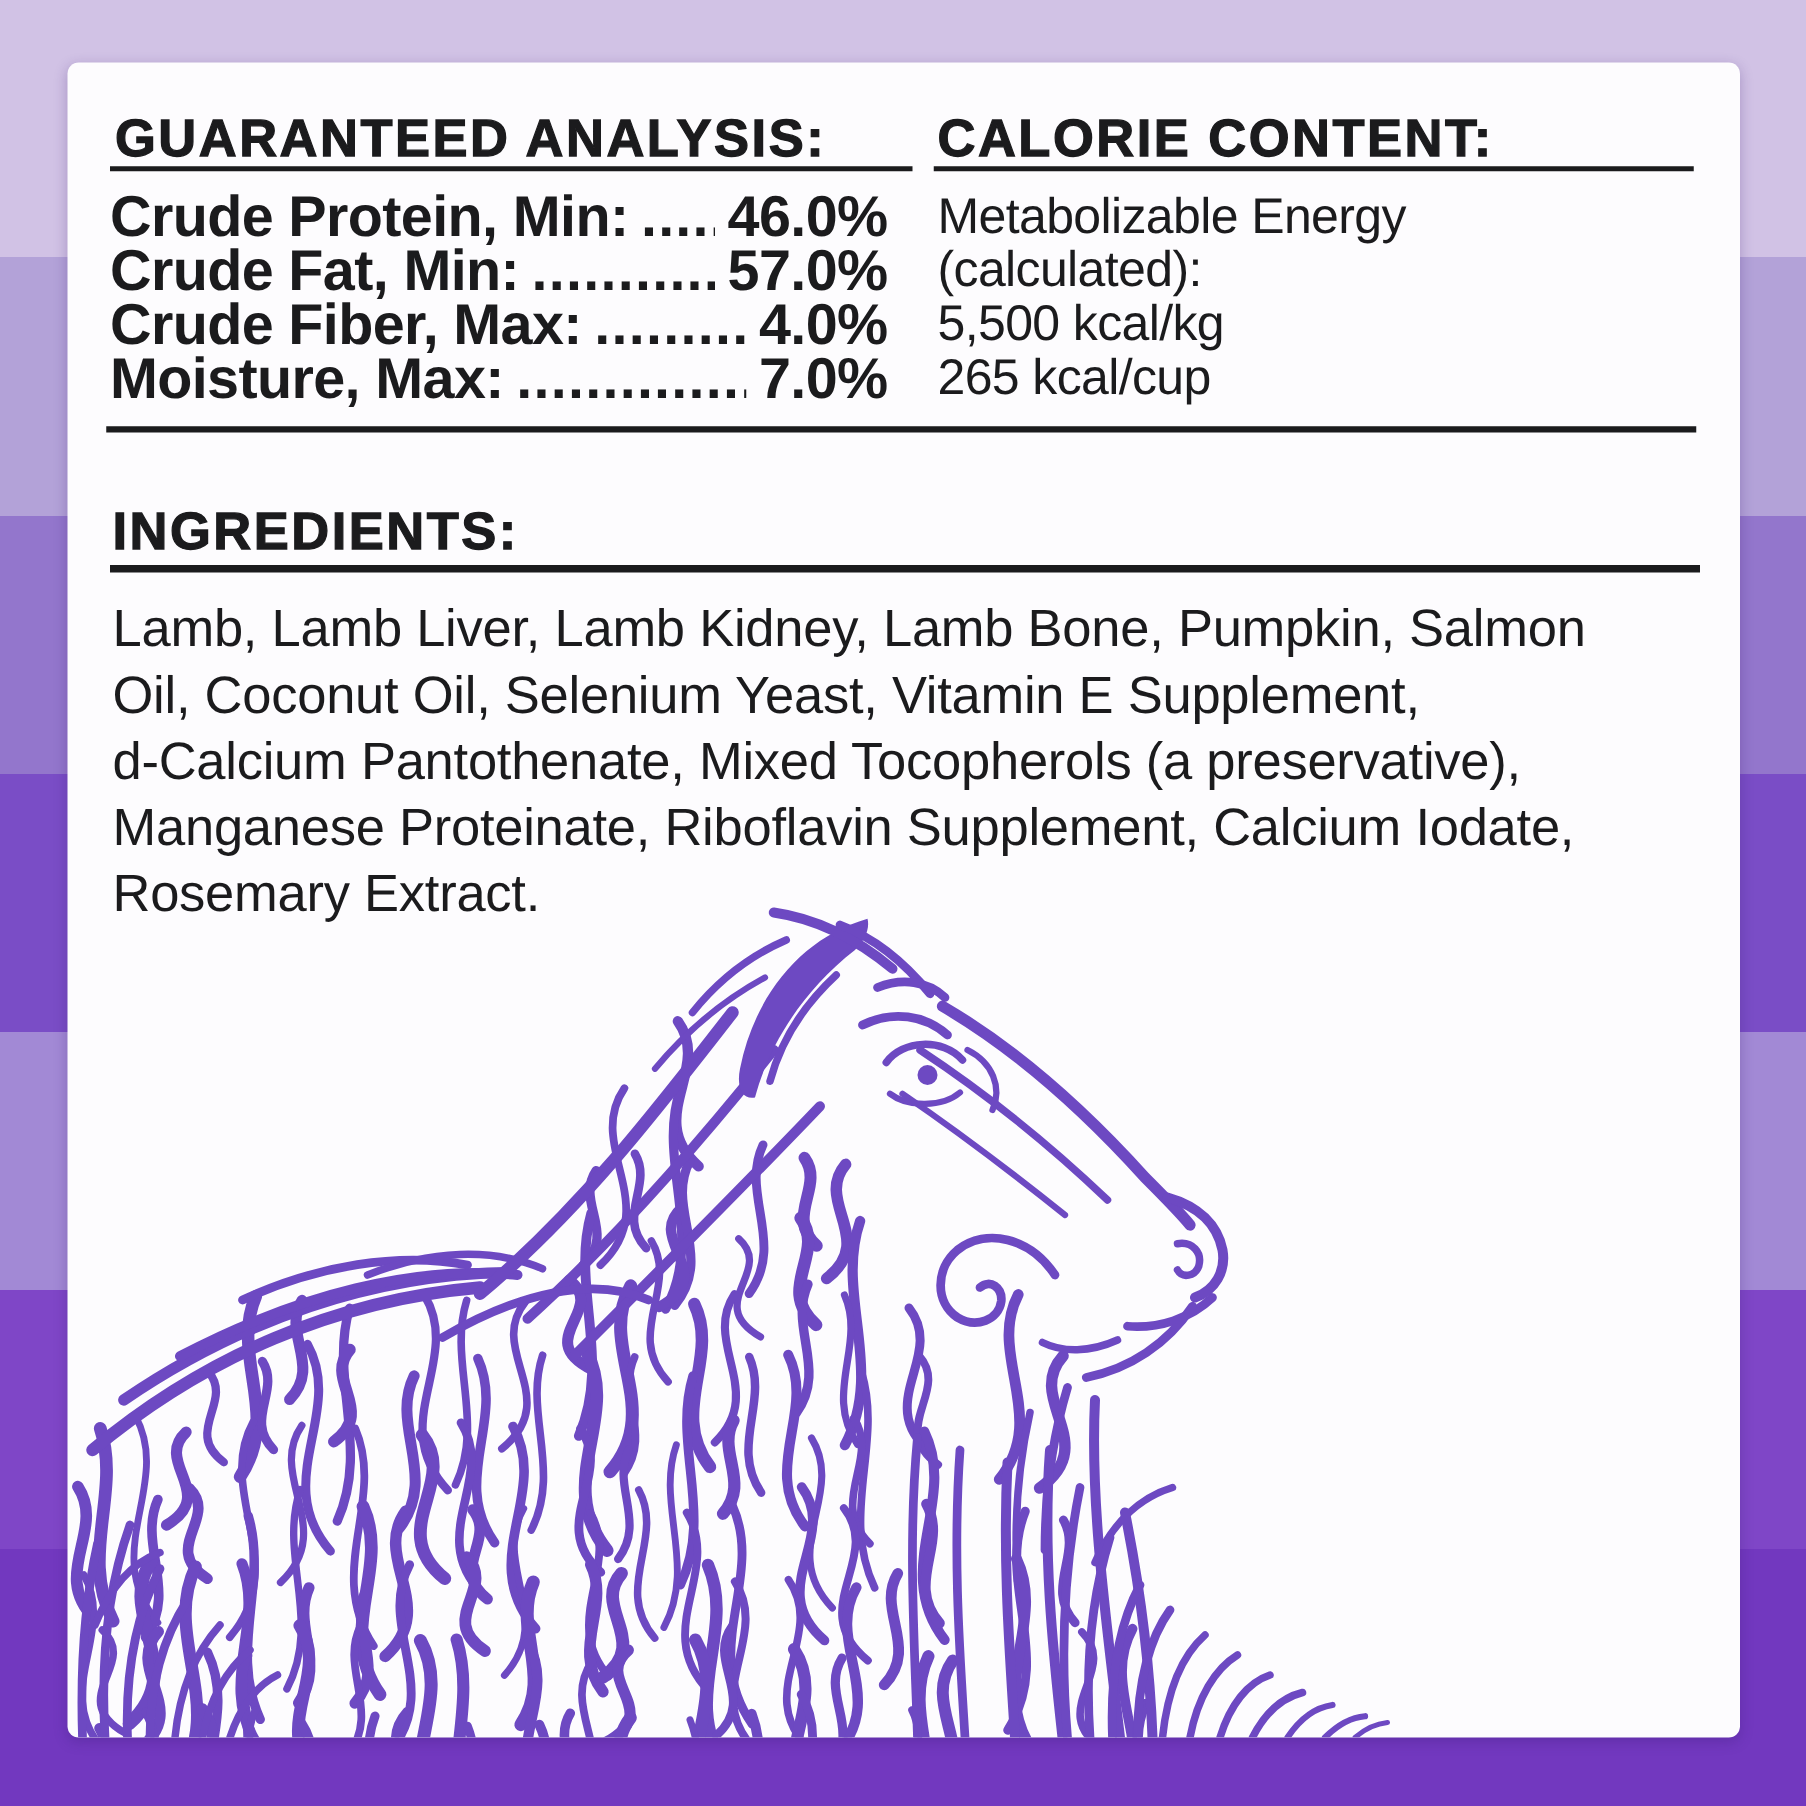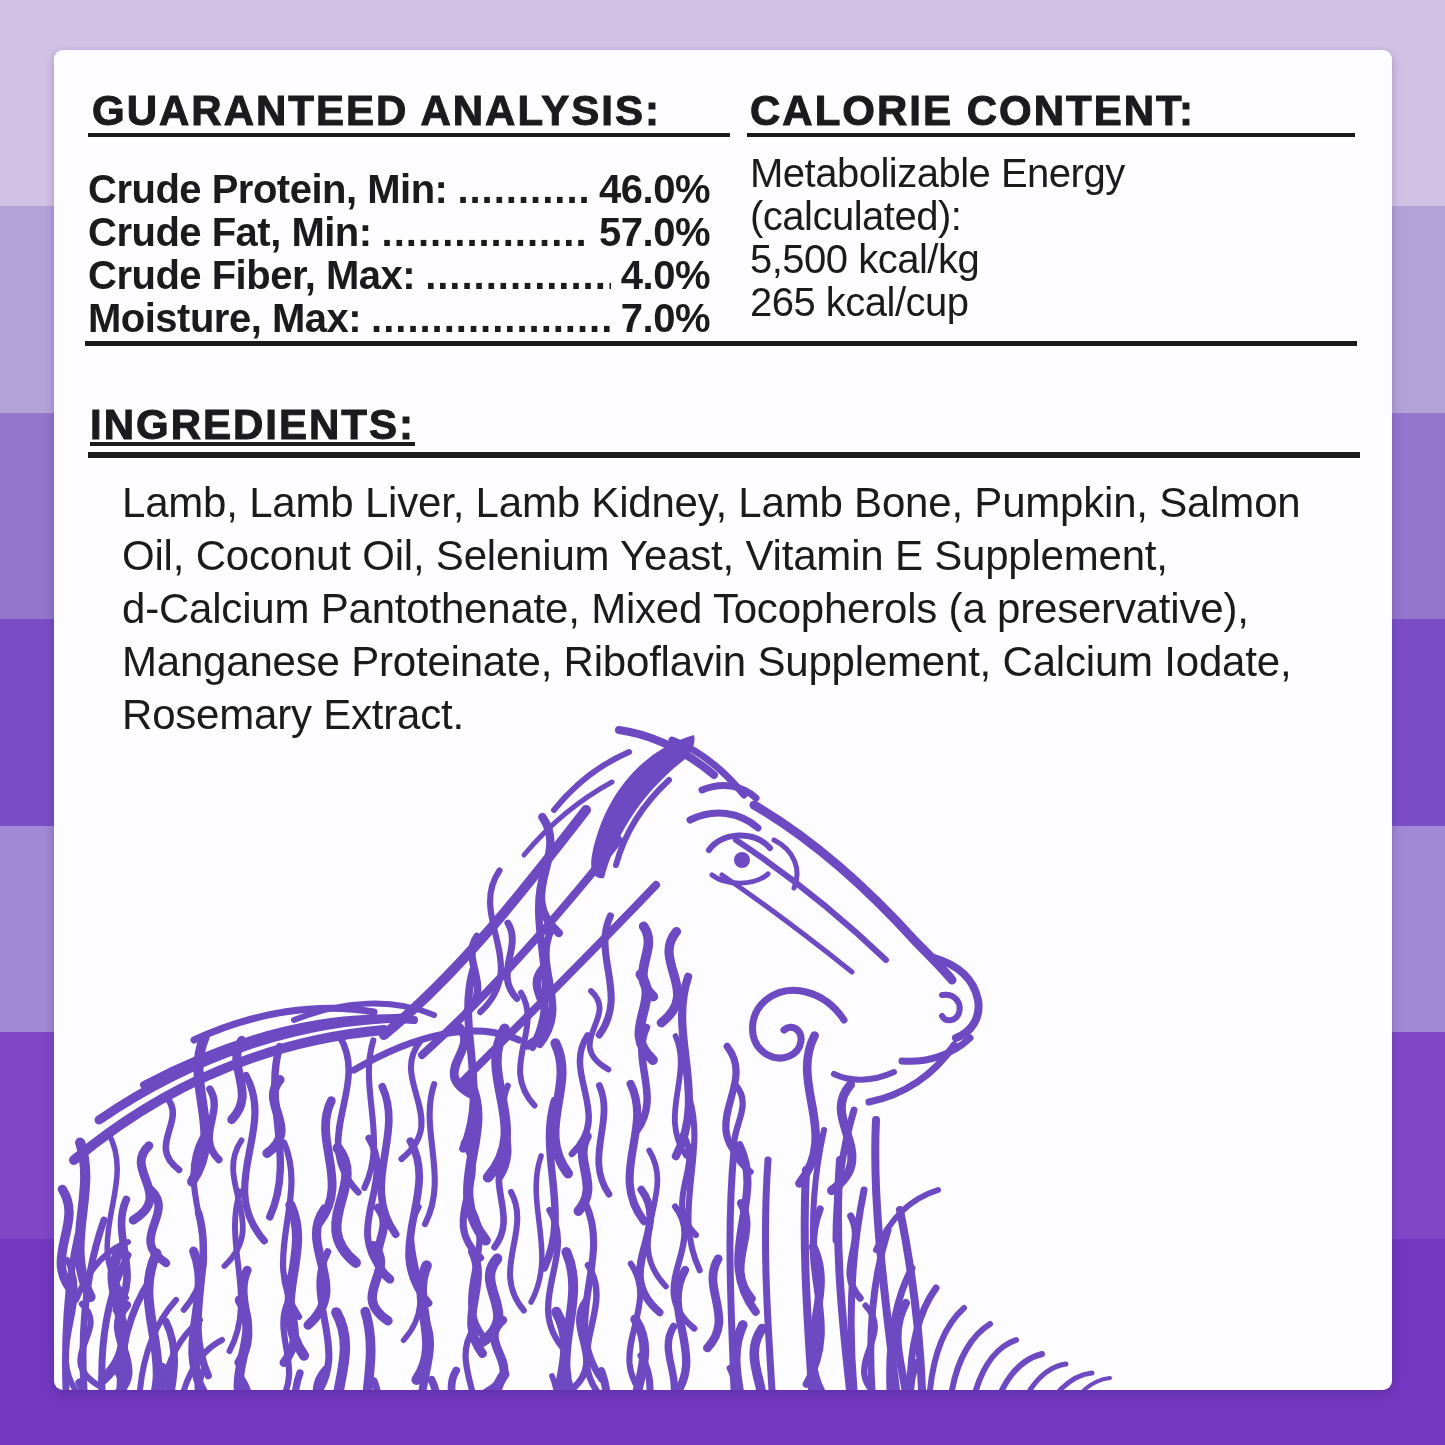--- a/index.html
+++ b/index.html
@@ -24,31 +24,31 @@
     background:var(--card-bg,#fdfcfe);border-radius:9px;overflow:hidden;
     box-shadow:0 3px 10px rgba(55,25,110,0.28);
     color:var(--ink,#1b1b1d);
   }
   .hdr{
     position:absolute;font-weight:700;font-size:42px;line-height:46px;
     letter-spacing:2px;-webkit-text-stroke:1px currentColor;white-space:nowrap;
   }
   .rule{position:absolute;background:var(--ink,#1b1b1d);}
   
-  .ga-rows{position:absolute;left:34px;top:118px;width:622px;font-size:40px;font-weight:700;letter-spacing:-0.5px;}
+  .ga-rows{position:absolute;left:34px;top:102px;width:622px;font-size:46px;font-weight:700;letter-spacing:-0.5px;}
   .ga-row{display:flex;align-items:baseline;height:43px;line-height:43px;white-space:nowrap;}
   .ga-label{flex:0 0 auto;padding-right:10px;}
   .ga-dots{flex:1 1 auto;overflow:hidden;letter-spacing:1px;}
   .ga-value{flex:0 0 auto;padding-left:10px;}
   
   .cc-lines{position:absolute;left:696px;top:102px;width:620px;font-size:40px;font-weight:400;letter-spacing:-0.5px;}
   .cc-line{height:43px;line-height:43px;white-space:nowrap;}
   
   .ing-lines{position:absolute;left:36px;top:426px;width:1280px;font-size:42px;font-weight:400;letter-spacing:-0.2px;}
-  .ing-line{height:53px;line-height:53px;white-space:nowrap;margin-left:32px;}
+  .ing-line{height:53px;line-height:53px;white-space:nowrap;}
   
   .sheep-wrap{position:absolute;left:0;top:640px;width:1338px;height:700px;}
   svg .st{fill:none;stroke:var(--purple,#6d49c2);stroke-linecap:round;}
 </style>
 </head>
 <body>
 
 <div class="stage">
   <div class="card">
 
@@ -86,21 +86,21 @@
         <div class="cc-line">Metabolizable Energy</div>
         <div class="cc-line">(calculated):</div>
         <div class="cc-line">5,500 kcal/kg</div>
         <div class="cc-line">265 kcal/cup</div>
       </div>
     </div>
 
     <div class="rule" style="left:31px;top:291px;width:1272px;height:5px;"></div>
 
     <div>
-      <div class="hdr" style="left:36px;top:352px;text-decoration:underline;">INGREDIENTS:</div>
+      <div class="hdr" style="left:36px;top:352px;">INGREDIENTS:</div>
       <div class="rule" style="left:34px;top:402px;width:1272px;height:6px;"></div>
       <div class="ing-lines">
         <div class="ing-line">Lamb, Lamb Liver, Lamb Kidney, Lamb Bone, Pumpkin, Salmon</div>
         <div class="ing-line">Oil, Coconut Oil, Selenium Yeast, Vitamin E Supplement,</div>
         <div class="ing-line">d-Calcium Pantothenate, Mixed Tocopherols (a preservative),</div>
         <div class="ing-line">Manganese Proteinate, Riboflavin Supplement, Calcium Iodate,</div>
         <div class="ing-line">Rosemary Extract.</div>
       </div>
     </div>
 

